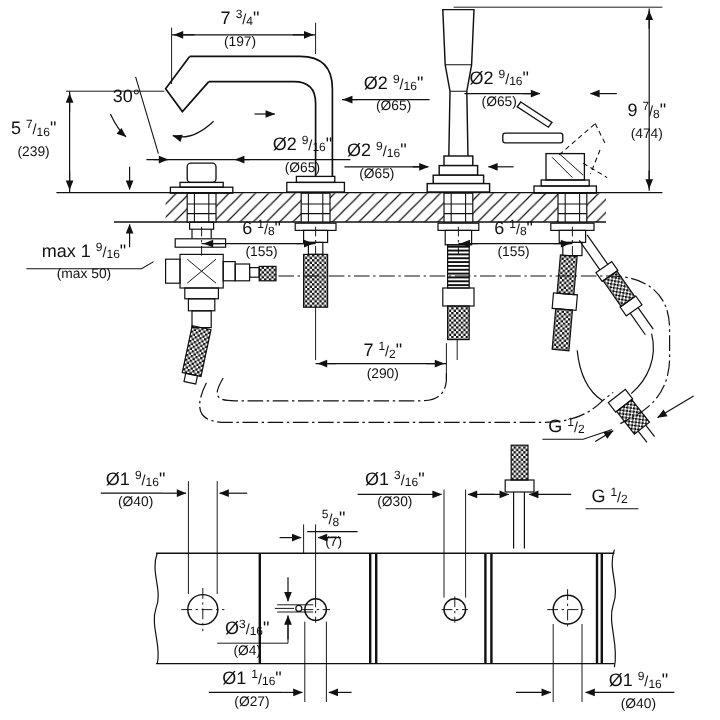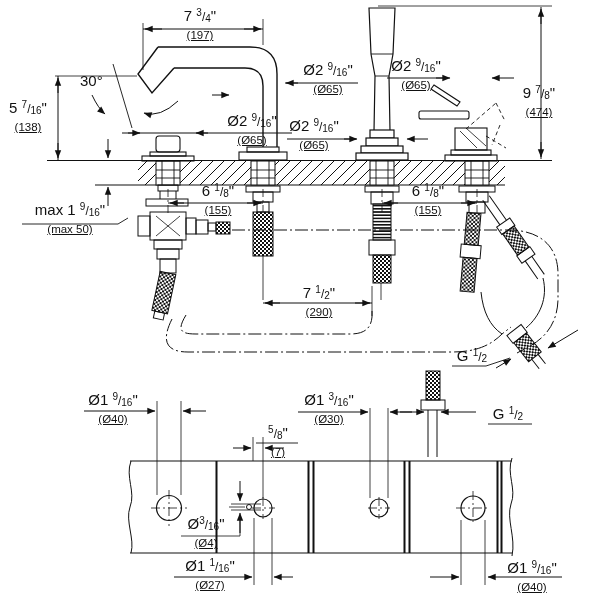--- a/index.html
+++ b/index.html
@@ -1,20 +1,20 @@
 <!DOCTYPE html>
 <html><head>
 <meta charset="utf-8">
 <style>
   html,body{margin:0;padding:0;background:#fff;}
   #stage{position:relative;width:600px;height:600px;background:#fff;overflow:hidden;
          font-family:"Liberation Sans","DejaVu Sans",sans-serif;color:#111;}
   #linework{position:absolute;left:0;top:0;}
   .lbl{position:absolute;text-align:center;font-size:15px;line-height:17px;white-space:nowrap;color:#111;}
-  .lbl .metric{display:block;font-size:11.5px;line-height:13px;margin-top:3px;text-decoration:underline;}
+  .lbl .metric{display:block;font-size:11.5px;line-height:13px;margin-top:3px;}
   .nu{font-size:10px;position:relative;top:-5px;}
   .de{font-size:10px;position:relative;top:1px;}
   .fs{font-size:12px;}
 </style>
 </head>
 <body>
 
 <div id="stage">
 
 <svg id="linework" width="600" height="600" viewBox="0 0 600 600">
@@ -277,23 +277,23 @@
         <path d="M236,577 L252,577" marker-end="url(#arr)"></path>
     <path d="M293,577 L274,577" marker-end="url(#arr)"></path>
 
     <path d="M430,577 L459,577" marker-end="url(#arr)"></path>
     <path d="M562,577 L488,577" marker-end="url(#arr)"></path>
   </g>
 </svg>
 
   <div class="lbl" style="left:168px;top:7px;width:64px"><span><span>7 </span><span class="nu">3</span><span class="fs">/</span><span class="de">4</span><span>"</span></span><span class="metric">(197)</span></div>
 
-  <div class="lbl" style="left:80px;top:72px"><span>30°</span></div>
-
-  <div class="lbl" style="left:0px;top:99px;width:56px"><span><span>5 </span><span class="nu">7</span><span class="fs">/</span><span class="de">16</span><span>"</span></span><span class="metric">(138)</span></div>
+  <div class="lbl" style="left:94px;top:72px"><span>30°</span></div>
+
+  <div class="lbl" style="left:0px;top:99px;width:56px"><span><span>5 </span><span class="nu">7</span><span class="fs">/</span><span class="de">16</span><span>"</span></span><span class="metric">(239)</span></div>
 
   <div class="lbl" style="left:214px;top:112px;width:76px"><span><span>Ø2 </span><span class="nu">9</span><span class="fs">/</span><span class="de">16</span><span>"</span></span><span class="metric">(Ø65)</span></div>
 
   <div class="lbl" style="left:296px;top:61px;width:64px"><span><span>Ø2 </span><span class="nu">9</span><span class="fs">/</span><span class="de">16</span><span>"</span></span><span class="metric">(Ø65)</span></div>
 
   <div class="lbl" style="left:282px;top:117px;width:64px"><span><span>Ø2 </span><span class="nu">9</span><span class="fs">/</span><span class="de">16</span><span>"</span></span><span class="metric">(Ø65)</span></div>
 
   <div class="lbl" style="left:384px;top:57px;width:64px"><span><span>Ø2 </span><span class="nu">9</span><span class="fs">/</span><span class="de">16</span><span>"</span></span><span class="metric">(Ø65)</span></div>
 
   <div class="lbl" style="left:513px;top:84px;width:52px"><span><span>9 </span><span class="nu">7</span><span class="fs">/</span><span class="de">8</span><span>"</span></span><span class="metric">(474)</span></div>

